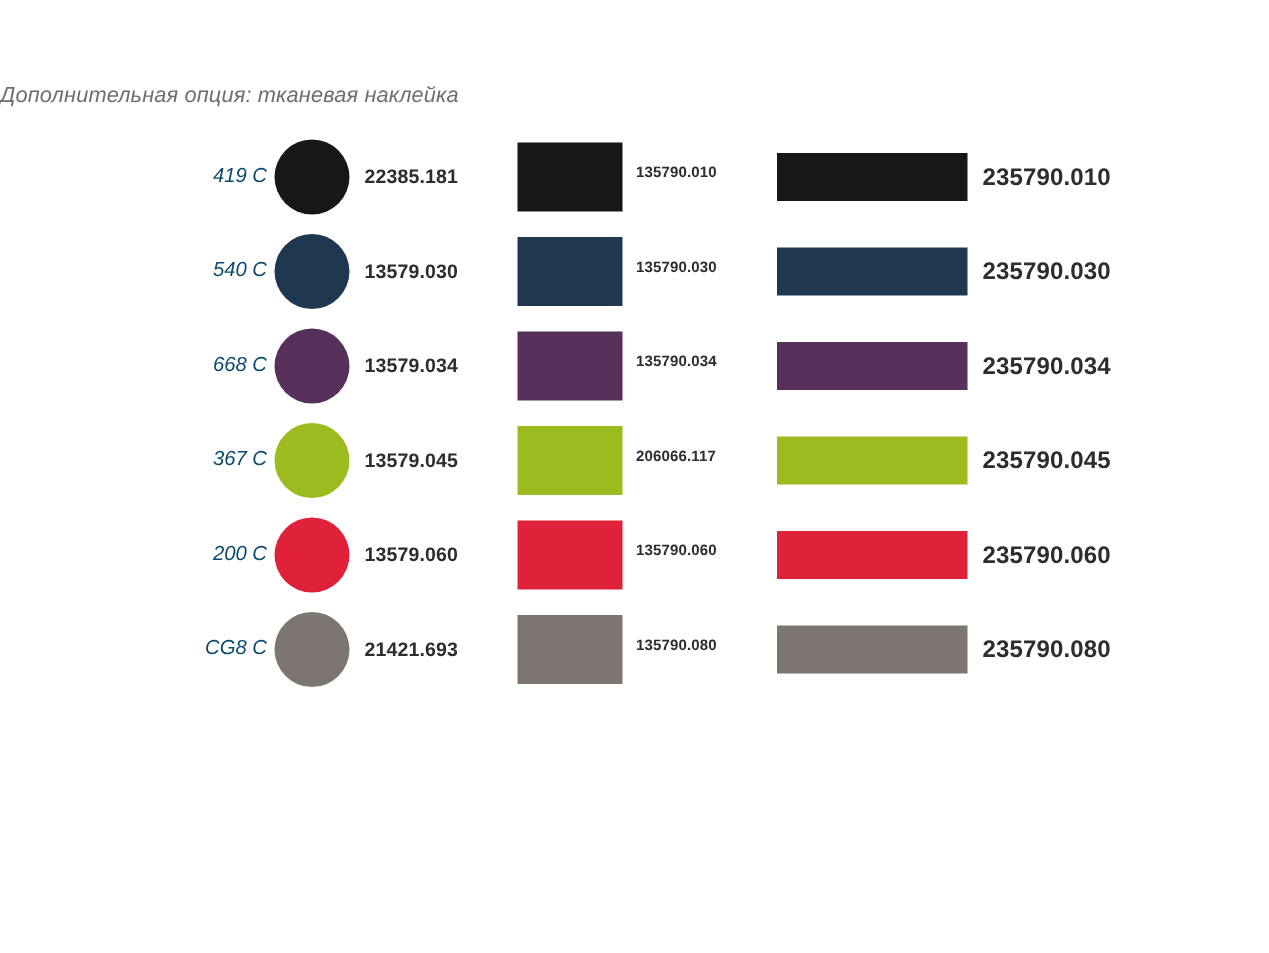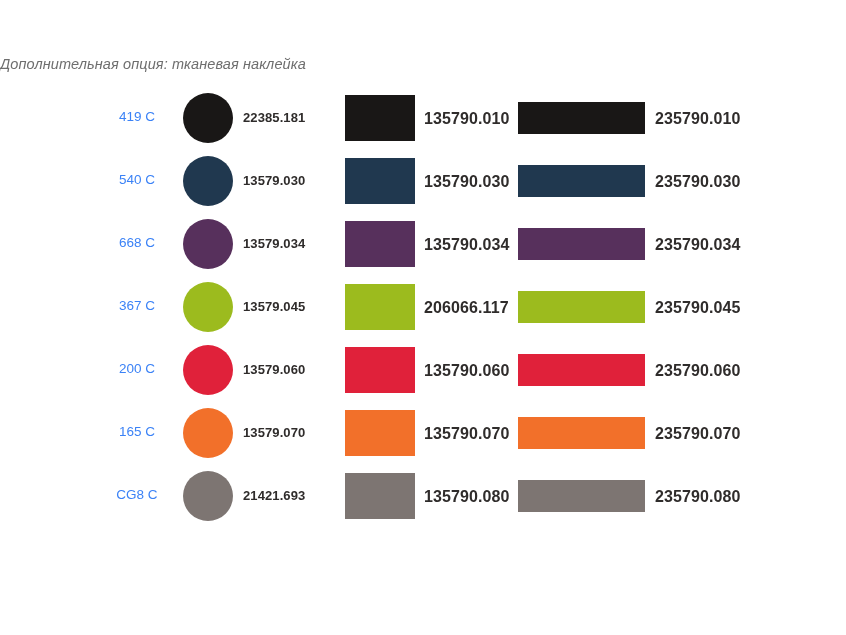--- a/index.html
+++ b/index.html
@@ -42,23 +42,24 @@
   .swatch-row {
     position: relative;
     height: 63px;
   }
   
   .pantone-label {
     position: absolute;
     left: 96px;
     width: 82px;
     top: 16px;
-    text-align: center;
+    text-align: right;
+    font-style: italic;
     font-size: 13.5px;
-    color: #3b82f6;
+    color: #0c4a6e;
     white-space: nowrap;
   }
   
   .circle-swatch {
     position: absolute;
     left: 183px;
     top: 0px;
     width: 50px;
     height: 50px;
     border-radius: 50%;
@@ -84,21 +85,21 @@
     width: 70px;
     height: 46px;
   }
   .rect-med.light-edge {
     box-shadow: inset 0 0 0 1px rgba(0,0,0,0.05);
   }
   .code-2 {
     position: absolute;
     left: 424px;
     top: 17px;
-    font-size: 16px;
+    font-size: 10px;
     font-weight: 700;
     color: #2f2c2b;
     letter-spacing: 0.1px;
     white-space: nowrap;
   }
   
   .rect-wide {
     position: absolute;
     left: 518px;
     top: 9px;
@@ -166,29 +167,20 @@
       <div class="swatch-row">
         <div class="pantone-label">200 C</div>
         <div class="circle-swatch" style="background: rgb(224, 33, 58);"></div>
         <div class="code-1">13579.060</div>
         <div class="rect-med" style="background: rgb(224, 33, 58);"></div>
         <div class="code-2">135790.060</div>
         <div class="rect-wide" style="background: rgb(224, 33, 58);"></div>
         <div class="code-3">235790.060</div>
       </div>
       <div class="swatch-row">
-        <div class="pantone-label">165 C</div>
-        <div class="circle-swatch" style="background: rgb(242, 112, 42);"></div>
-        <div class="code-1">13579.070</div>
-        <div class="rect-med" style="background: rgb(242, 112, 42);"></div>
-        <div class="code-2">135790.070</div>
-        <div class="rect-wide" style="background: rgb(242, 112, 42);"></div>
-        <div class="code-3">235790.070</div>
-      </div>
-      <div class="swatch-row">
         <div class="pantone-label">CG8 C</div>
         <div class="circle-swatch" style="background: rgb(125, 117, 114);"></div>
         <div class="code-1">21421.693</div>
         <div class="rect-med" style="background: rgb(125, 117, 114);"></div>
         <div class="code-2">135790.080</div>
         <div class="rect-wide" style="background: rgb(125, 117, 114);"></div>
         <div class="code-3">235790.080</div>
       </div>
     </div>
 

